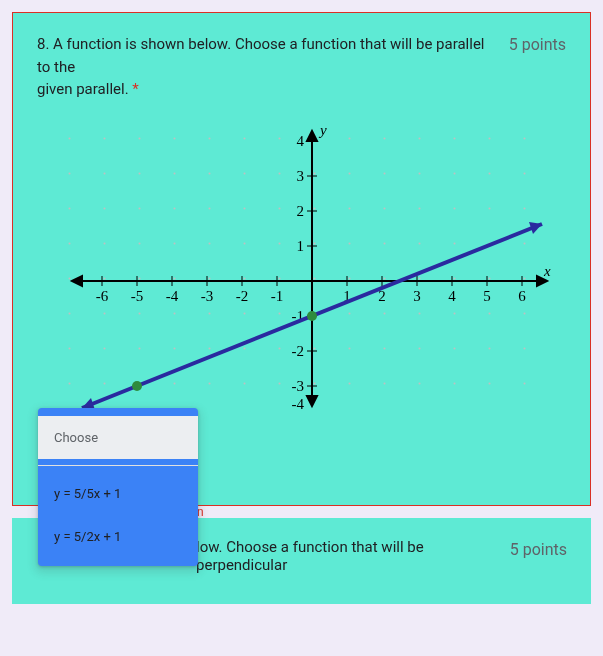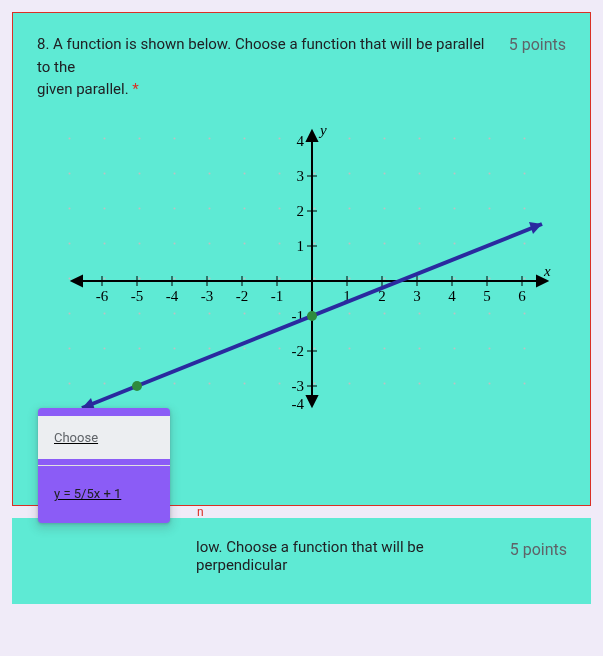--- a/index.html
+++ b/index.html
@@ -56,26 +56,25 @@
       left: 160px;
       top: 60px;
       color: #d93025;
       font-size: 12px;
     }
     .dropdown-panel {
       position: absolute;
       z-index: 10;
       left: 38px;
       top: 408px;
-      width: 132px;
-      background: #8b5cf6;
+      width: 160px;
+      background: #3b82f6;
       border-radius: 4px;
       box-shadow: 0 1px 3px rgba(60,64,67,.3), 0 4px 8px 3px rgba(60,64,67,.15);
       padding: 8px 0;
-      text-decoration: underline;
     }
     .dropdown-option {
       padding: 14px 16px;
       font-size: 13px;
       color: #202124;
       cursor: pointer;
     }
     .dropdown-option.selected {
       background: #eceef1;
       color: #5f6368;
@@ -214,13 +213,14 @@
       <span>low. Choose a function that will be perpendicular</span>
     </p>
     <div class="points">5 points</div>
   </div>
 </div>
 
 <div class="dropdown-panel">
   <div class="dropdown-option selected">Choose</div>
   <div class="divider"></div>
   <div class="dropdown-option">y = 5/5x + 1</div>
+  <div class="dropdown-option">y = 5/2x + 1</div>
 </div>
 
 </body></html>

